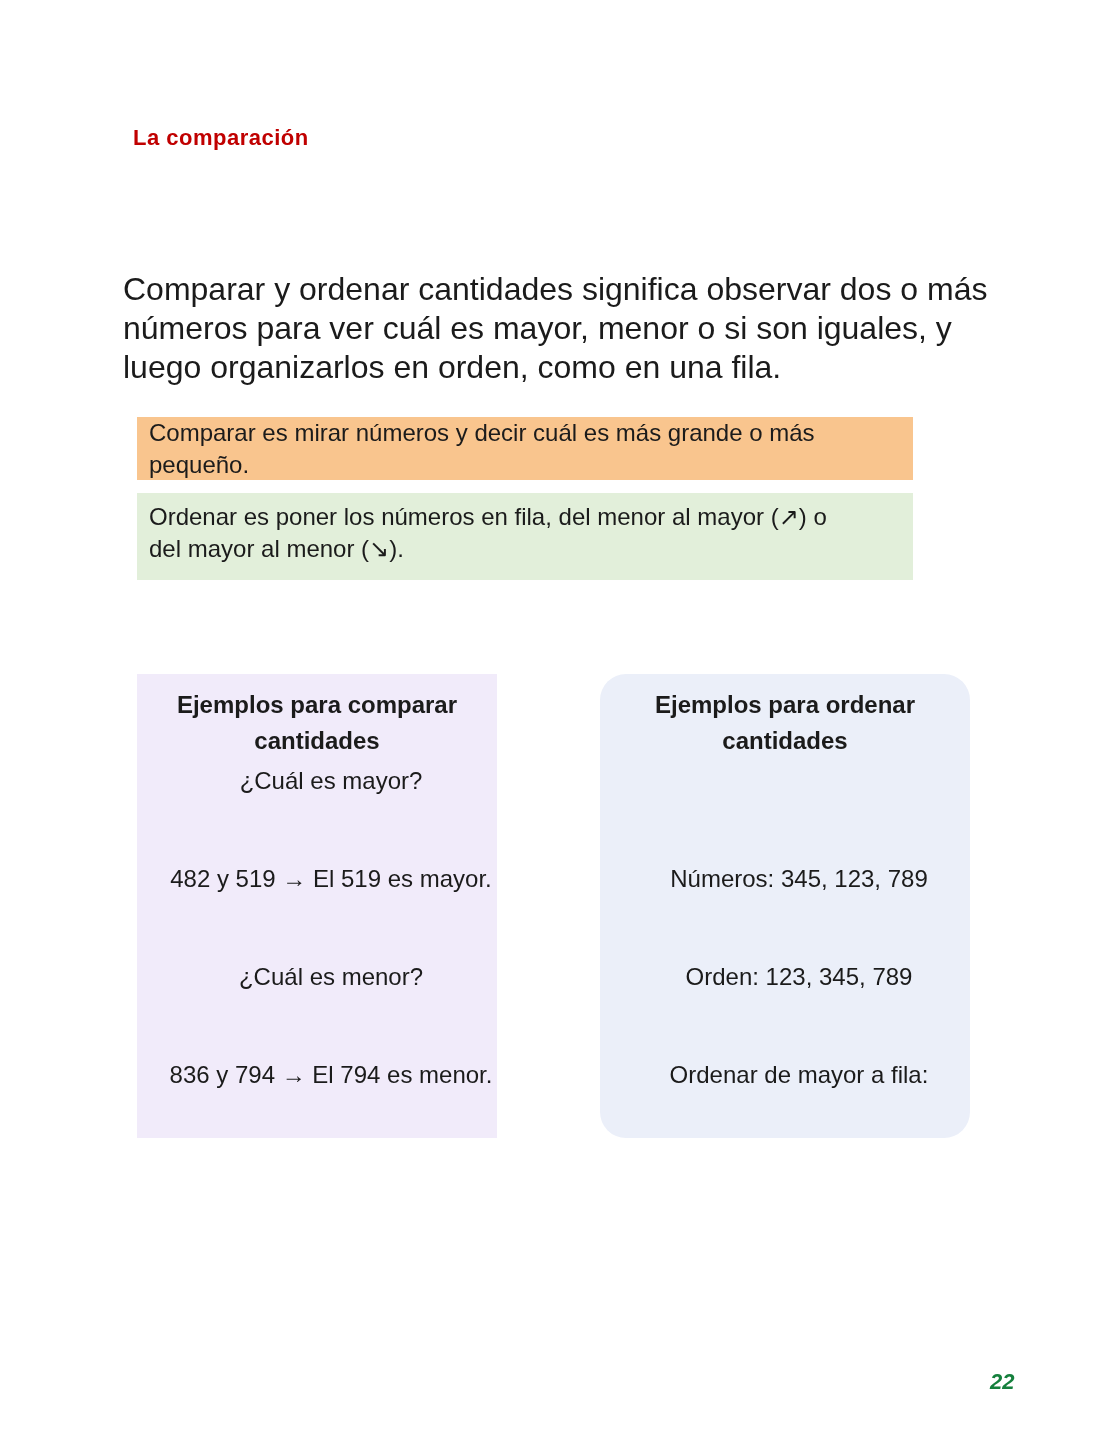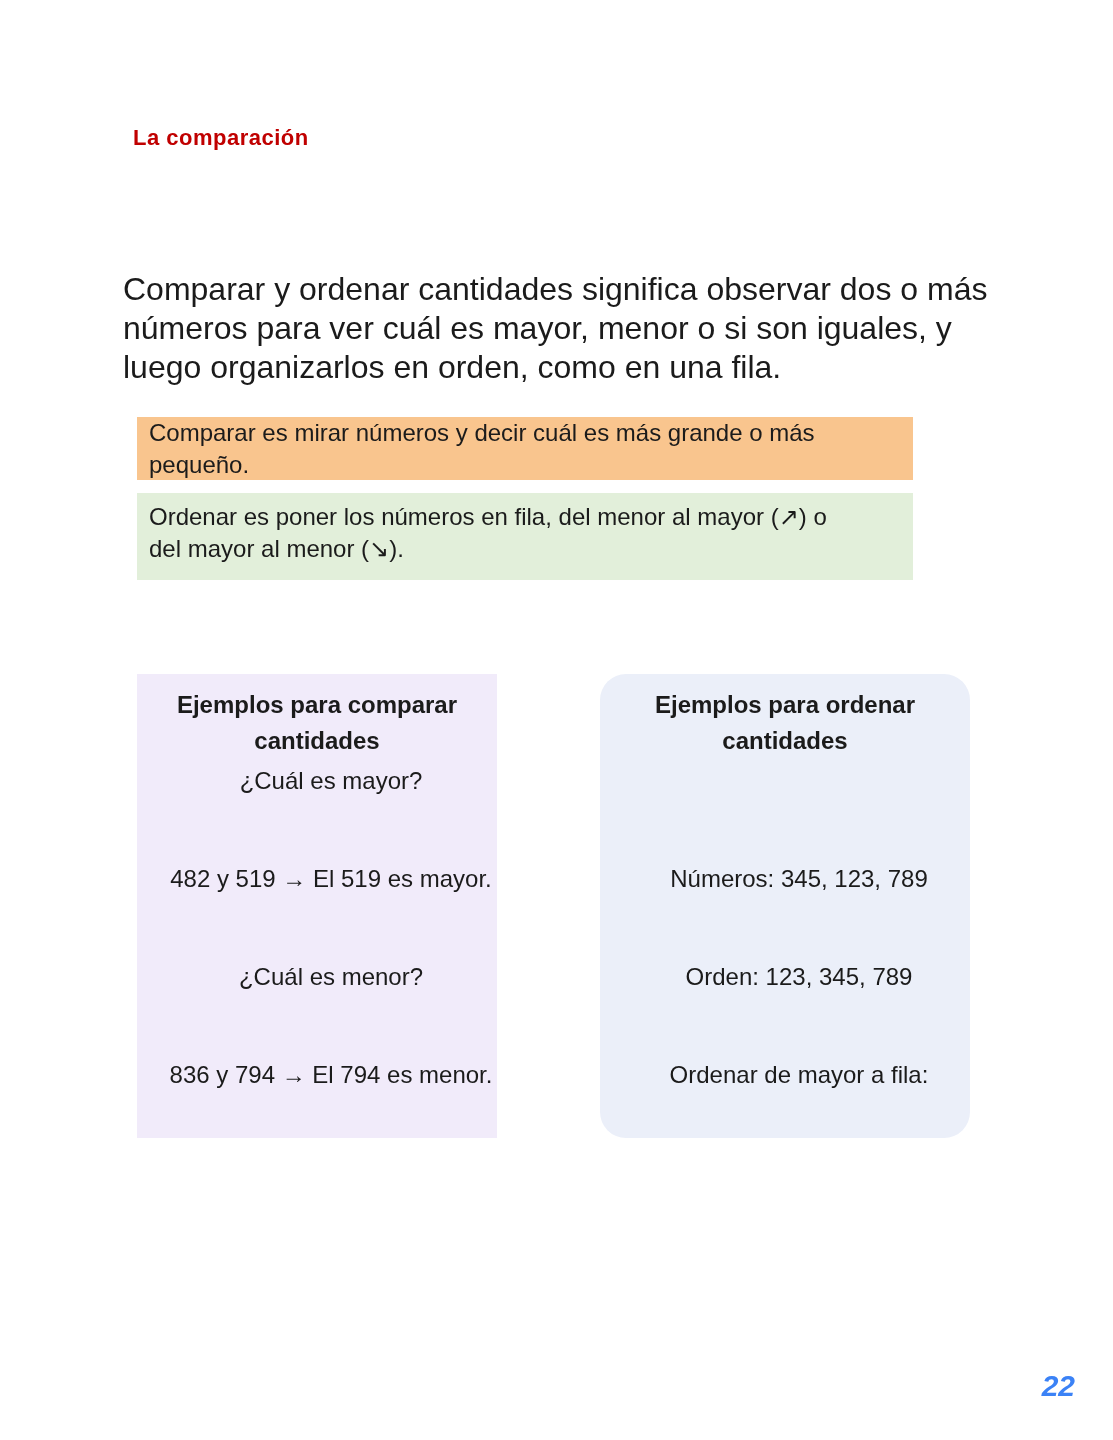--- a/index.html
+++ b/index.html
@@ -85,25 +85,24 @@
     line-height:30px;
   }
   .line-0{top:92px;}
   .line-1{top:190px;text-align:center;}
   .line-2{top:288px;}
   .line-3{top:386px;}
   .page-number{
     position:absolute;
     left:990px; top:1369px;
     width:85px;
-    text-align:right;
-    font-size:30px;
+    font-size:22px;
     font-weight:bold;
     font-style:italic;
-    color:#3b82f6;
+    color:#15803d;
   }
 </style>
 </head>
 <body>
 
 <div class="page">
 
   <h1 class="title">La comparación</h1>
 
   <p class="intro">Comparar y ordenar cantidades significa observar dos o más números para ver cuál es mayor, menor o si son iguales, y luego organizarlos en orden, como en una fila.</p>

